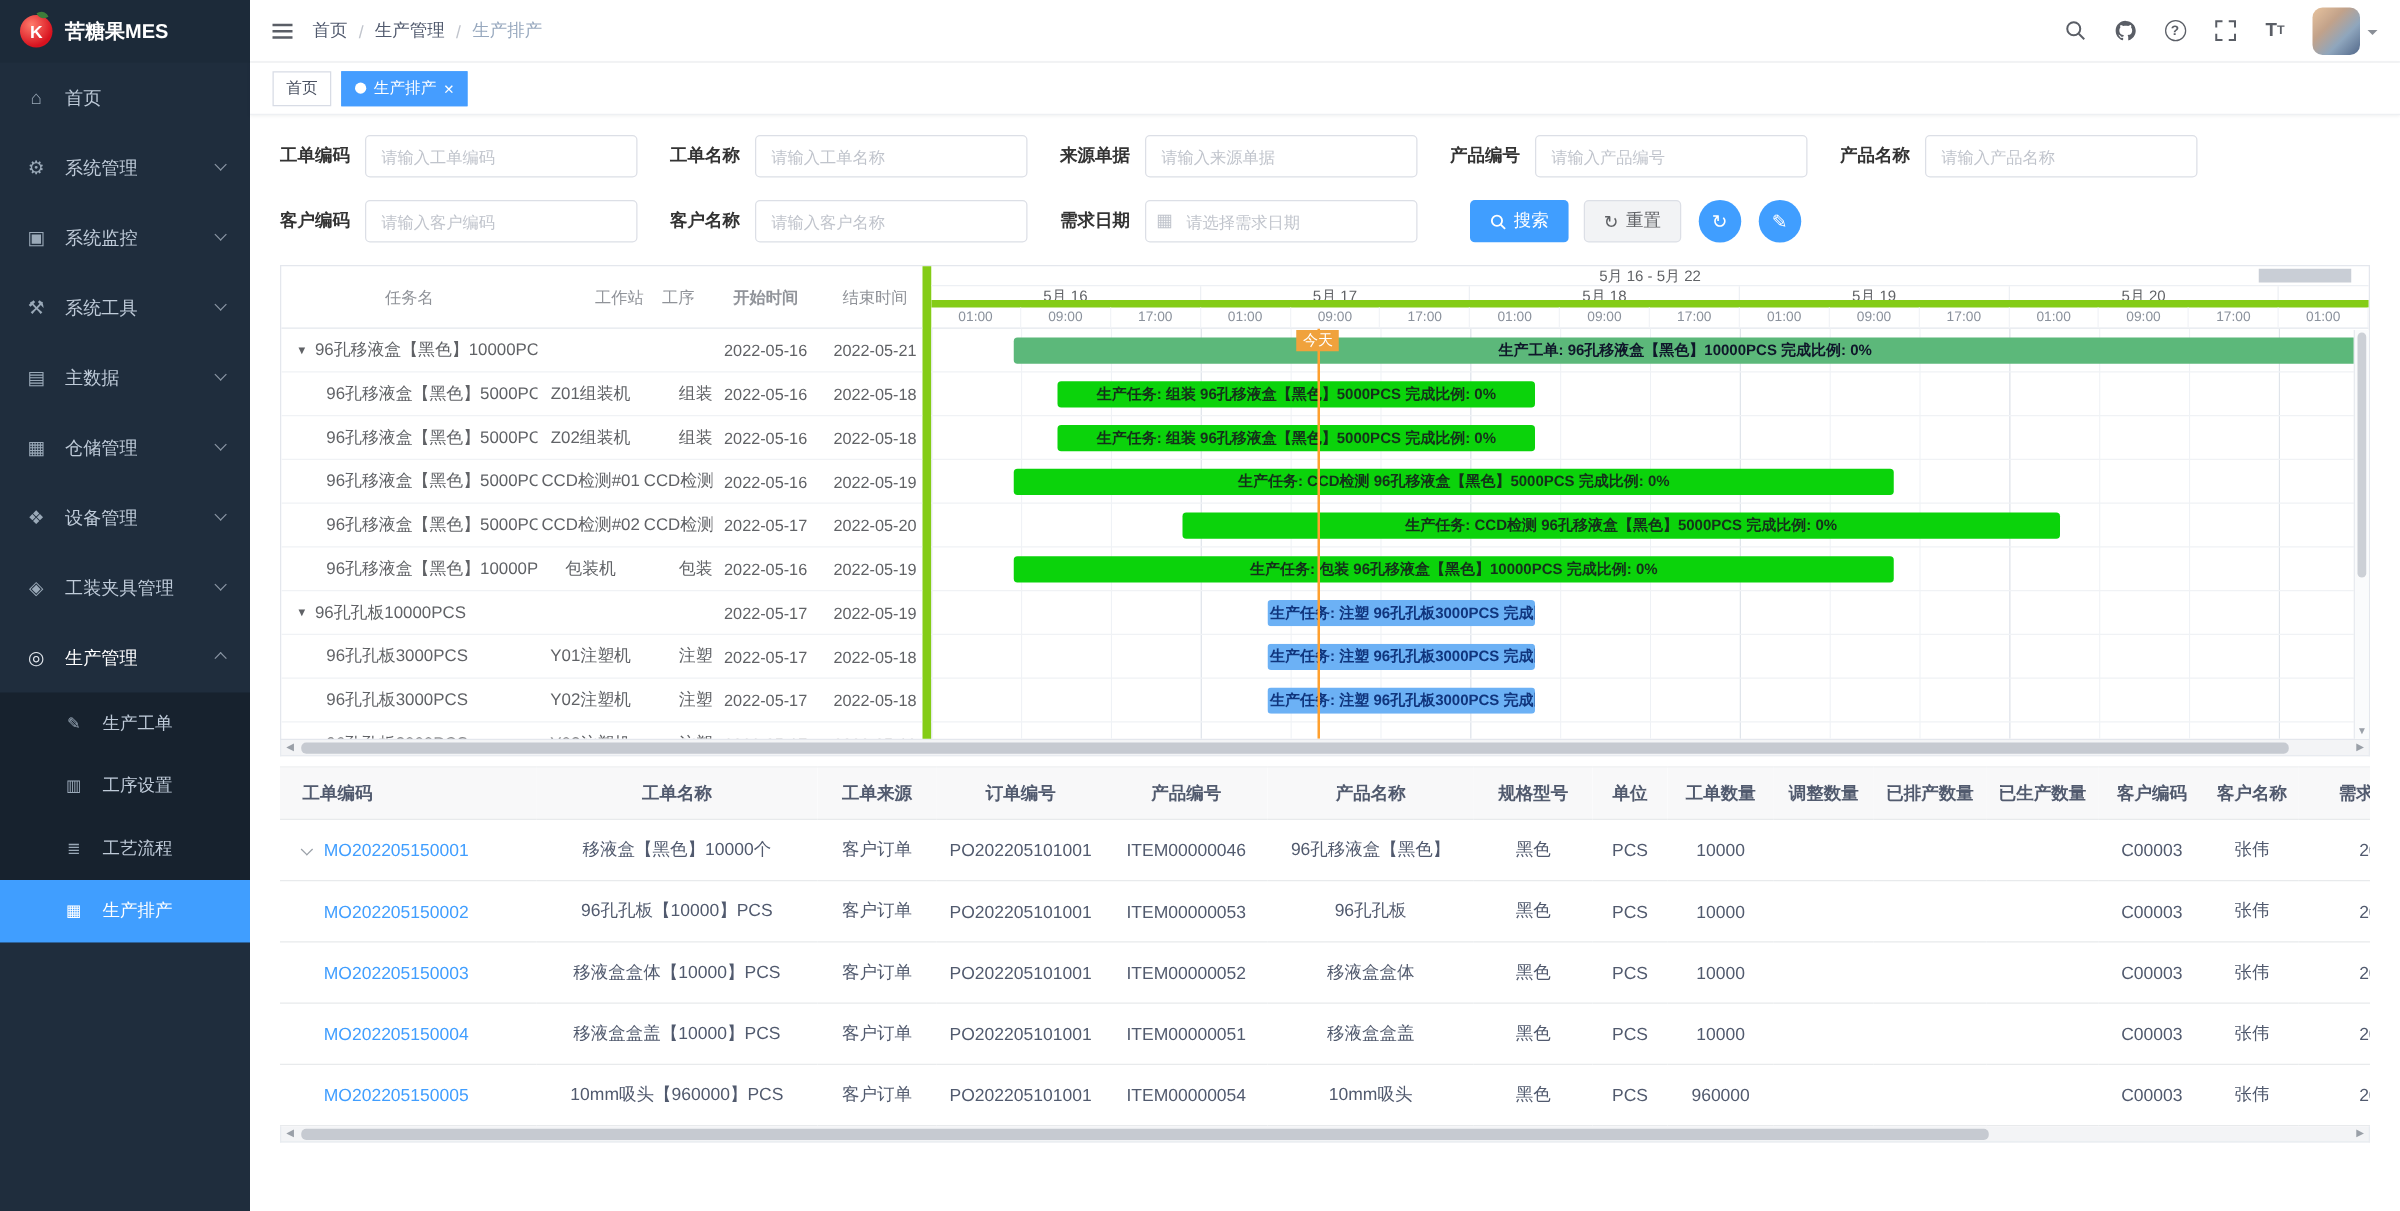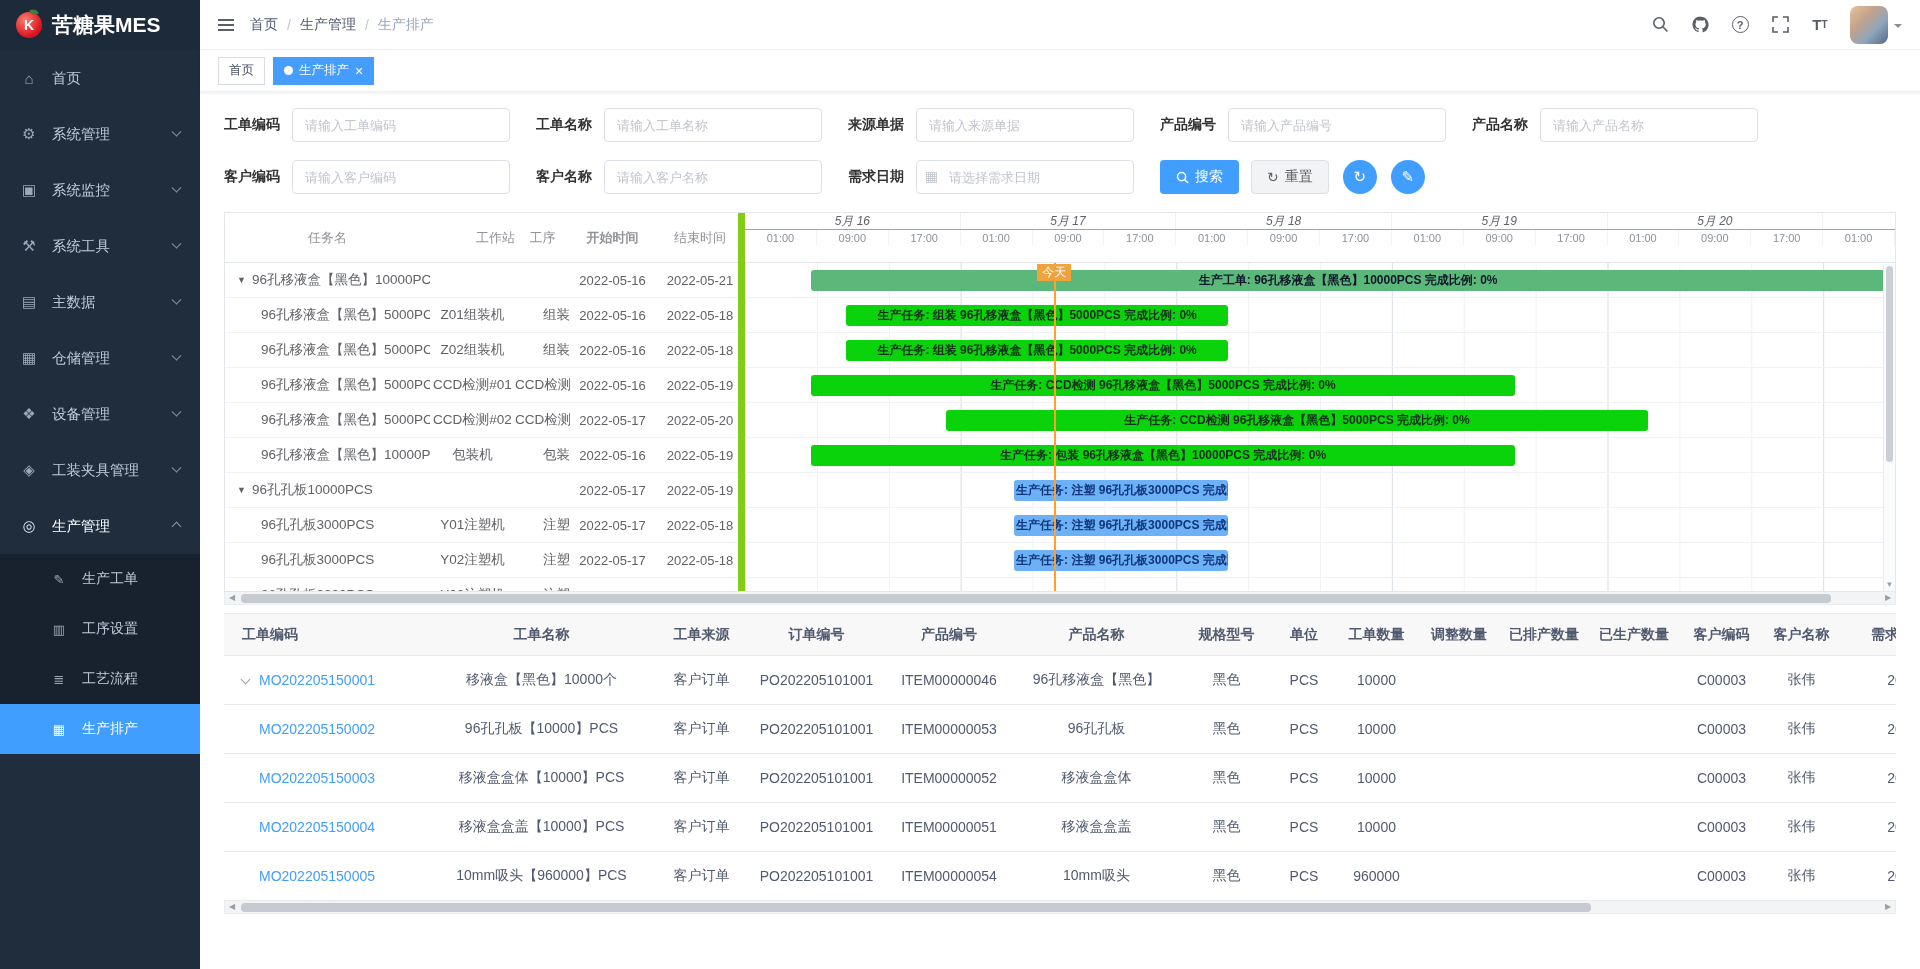--- a/index.html
+++ b/index.html
@@ -8,21 +8,21 @@
   .app { display:flex; width:1920px; height:969px; }
 
   
   .sidebar { width:200px; flex:none; background:#1f2d3d; color:#bfcbd9; display:flex; flex-direction:column; }
   .logo { height:50px; display:flex; align-items:center; gap:10px; padding-left:16px; background:#1c2a39; }
   .logo-icon { width:26px; height:26px; border-radius:50%;
     background:radial-gradient(circle at 35% 30%, #ff7b6b, #d8121f 70%); position:relative;
     color:#fff; font-weight:bold; font-size:14px; text-align:center; line-height:26px; flex:none; }
   .logo-icon::after { content:""; position:absolute; top:-3px; left:14px; width:8px; height:6px;
     background:#3f7d3a; border-radius:0 6px 0 6px; transform:rotate(-20deg); }
-  .logo-text { color:#fff; font-size:21px; font-weight:bold; }
+  .logo-text { color:#fff; font-size:16px; font-weight:bold; }
   .menu-item { height:56px; display:flex; align-items:center; padding:0 18px 0 18px; font-size:14.5px; cursor:pointer; }
   .menu-item.expanded { color:#fff; }
   .menu-icon { width:22px; margin-right:12px; text-align:center; color:#9aa9b8; font-size:15px; flex:none; }
   .menu-item.expanded .menu-icon { color:#e4e9ef; }
   .menu-label { flex:1; white-space:nowrap; overflow:hidden; }
   .chev { width:7px; height:7px; border-right:1.6px solid #8b97a5; border-bottom:1.6px solid #8b97a5; flex:none; margin-right:2px; }
   .chev.down { transform:rotate(45deg) translate(-2px,-2px); }
   .chev.up { transform:rotate(-135deg); }
   .submenu { background:#17222e; }
   .submenu-item { height:50px; display:flex; align-items:center; padding-left:48px; font-size:14px; color:#bfcbd9; cursor:pointer; }
@@ -66,21 +66,21 @@
   .field { display:flex; align-items:center; margin-right:26px; }
   .field label { font-size:14px; font-weight:bold; color:#333; margin-right:12px; white-space:nowrap; }
   .field input { width:218px; height:34px; border:1px solid #dcdfe6; border-radius:4px; padding:0 12px;
     font-size:13px; color:#606266; outline:none; font-family:inherit; }
   .field input::placeholder { color:#c0c4cc; }
   .date-wrap { position:relative; }
   .date-wrap input { padding-left:32px; }
   .date-ic { position:absolute; left:9px; top:8px; color:#c0c4cc; font-size:14px; }
   .btn { height:34px; border-radius:4px; font-size:14px; display:inline-flex; align-items:center; gap:6px;
     padding:0 15px; cursor:pointer; border:1px solid transparent; font-family:inherit; }
-  .btn-search { background:#409eff; color:#fff; margin-left:0; }
+  .btn-search { background:#409eff; color:#fff; margin-left:16px; }
   .btn-reset { background:#f2f3f5; color:#606266; border-color:#dcdfe6; margin-left:12px; }
   .btn-circle { width:34px; height:34px; border-radius:50%; background:#409eff; color:#fff; border:none;
     display:inline-flex; align-items:center; justify-content:center; font-size:15px; margin-left:14px; cursor:pointer; }
 
   
   .gantt-panel { position:relative; }
   .gantt { display:flex; border:1px solid #e4e7ed; height:380px; position:relative; background:#fff; }
   .gantt-left { width:520px; flex:none; border-right:7px solid #84cc16; display:flex; flex-direction:column; overflow:hidden; }
   .gl-header { height:50px; flex:none; display:flex; align-items:center; border-bottom:1px solid #e4e7ed;
     color:#909399; font-size:13px; }
@@ -93,21 +93,21 @@
   .tri { font-size:9px; color:#606266; flex:none; }
   .c-station { width:85px; flex:none; text-align:center; overflow:hidden; white-space:nowrap; }
   .c-process { width:55px; flex:none; text-align:right; overflow:hidden; white-space:nowrap; }
   .c-start, .c-end { width:85px; flex:none; text-align:center; font-size:13px; white-space:nowrap; }
   .c-end { width:90px; }
 
   .gantt-right { flex:1; min-width:0; position:relative; overflow:hidden; }
   .tl-header { height:50px; border-bottom:1px solid #e4e7ed; font-size:12px; color:#606266; }
   .tl-week { height:16px; line-height:16px; text-align:center; border-bottom:1px solid #edf0f4; position:relative; }
   .hdr-scroll { position:absolute; right:14px; top:2px; width:74px; height:11px; background:#c9ced6; }
-  .tl-days { height:17px; display:flex; border-bottom:1px solid #84cc16;font-style:italic; }
+  .tl-days { height:17px; display:flex; border-bottom:6px solid #84cc16; }
   .tl-day { width:18.75%; flex:none; text-align:center; line-height:17px; border-right:1px solid #edf0f4;
     overflow:hidden; white-space:nowrap; }
   .tl-day.filler { width:6.25%; border-right:none; }
   .tl-hours { height:16px; display:flex; }
   .tl-hour { width:6.25%; flex:none; text-align:center; line-height:16px; font-size:11px; color:#8a919c;
     border-right:1px solid #f2f4f7; overflow:hidden; }
   .tl-body { position:relative; height:328px;
     background-image:
       linear-gradient(to right,#dde2e9 1px,transparent 1px),
       linear-gradient(to right,#eef1f5 1px,transparent 1px);
@@ -443,20 +443,24 @@
                   </span>
                   <span class="c-station">Y03注塑机</span>
                   <span class="c-process">注塑</span>
                   <span class="c-start">2022-05-17</span>
                   <span class="c-end">2022-05-18</span>
                 </div>
               </div>
           </div>
           <div class="gantt-right">
             <div class="tl-header">
+              <div class="tl-week">
+                <span>5月 16 - 5月 22</span>
+                <span class="hdr-scroll"></span>
+              </div>
               <div class="tl-days" id="tlDays">
                   <div class="tl-day">5月 16</div>
                   <div class="tl-day">5月 17</div>
                   <div class="tl-day">5月 18</div>
                   <div class="tl-day">5月 19</div>
                   <div class="tl-day">5月 20</div>
                   <div class="tl-day filler"></div>
                 </div>
               <div class="tl-hours" id="tlHours">
                   <div class="tl-hour">01:00</div>

